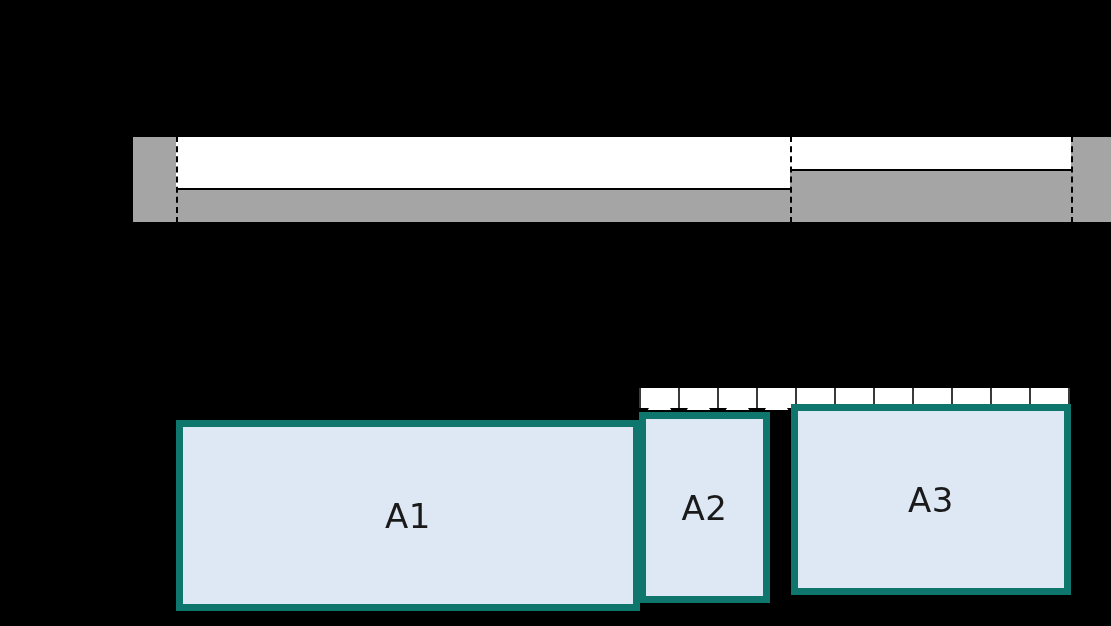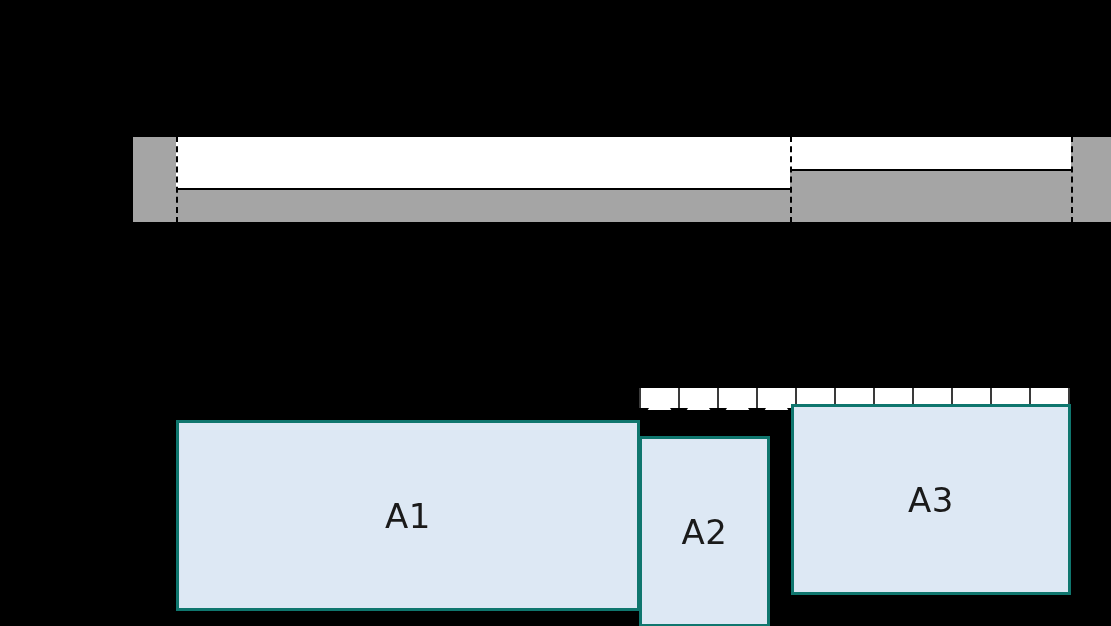--- a/index.html
+++ b/index.html
@@ -67,21 +67,21 @@
     height: 0;
     border-left: 9px solid transparent;
     border-right: 9px solid transparent;
     border-top: 14px solid #000000;
     transform: translateX(-9px);
   }
 
   
   .area-box {
     background: #dde8f4;
-    border: 3px solid #0f766e;
+    border: 7px solid #0f766e;
     box-sizing: border-box;
     display: flex;
     align-items: center;
     justify-content: center;
     color: #1a1a1a;
     font-size: 34px;
     font-family: "DejaVu Sans", sans-serif;
     font-weight: 400;
     letter-spacing: 0.5px;
   }
@@ -171,21 +171,21 @@
 
     <div class="abs load-baseline" style="left:640px; top:417px; width:430px; height:3px;"></div>
   </div>
 
   <div class="abs">
 
     <div class="abs area-box" style="left:176px; top:420px; width:464px; height:191px;">
       <span class="area-label">A1</span>
     </div>
 
-    <div class="abs area-box" style="left:639px; top:436px; width:131px; height:191px;">
+    <div class="abs area-box" style="left:639px; top:412px; width:131px; height:191px;">
       <span class="area-label">A2</span>
     </div>
 
     <div class="abs area-box" style="left:791px; top:404px; width:280px; height:191px;">
       <span class="area-label">A3</span>
     </div>
   </div>
 
 </div>
 

